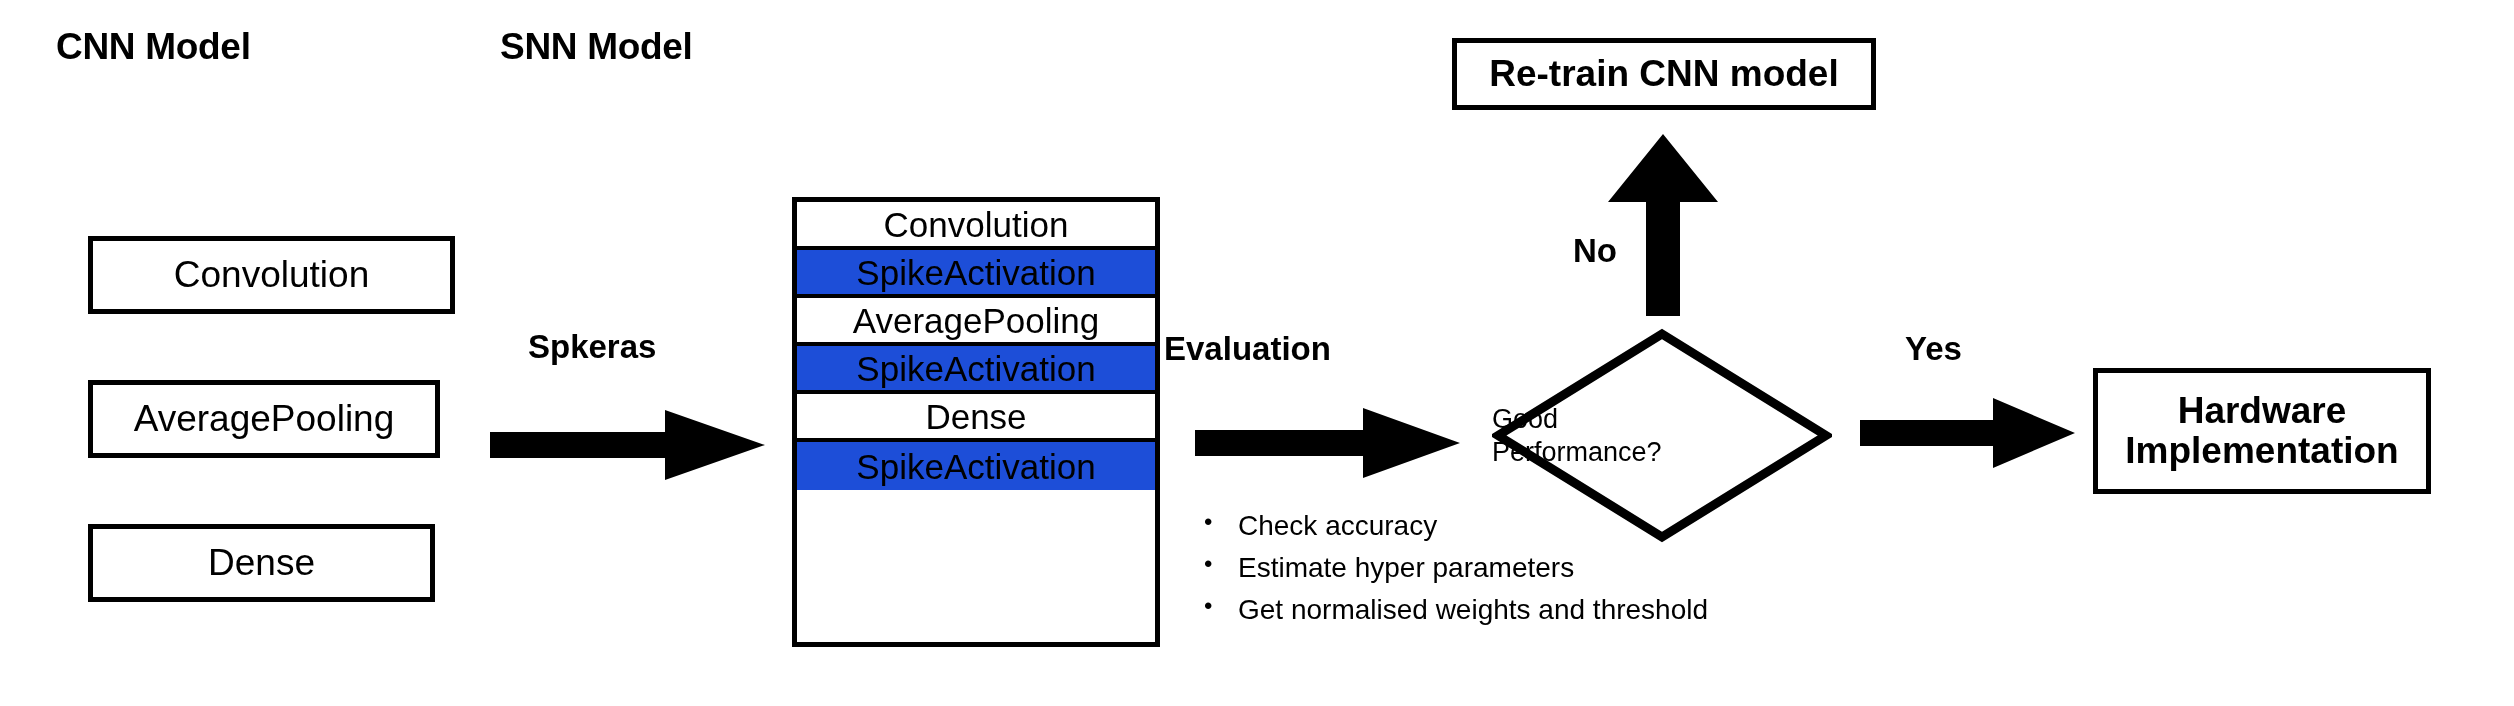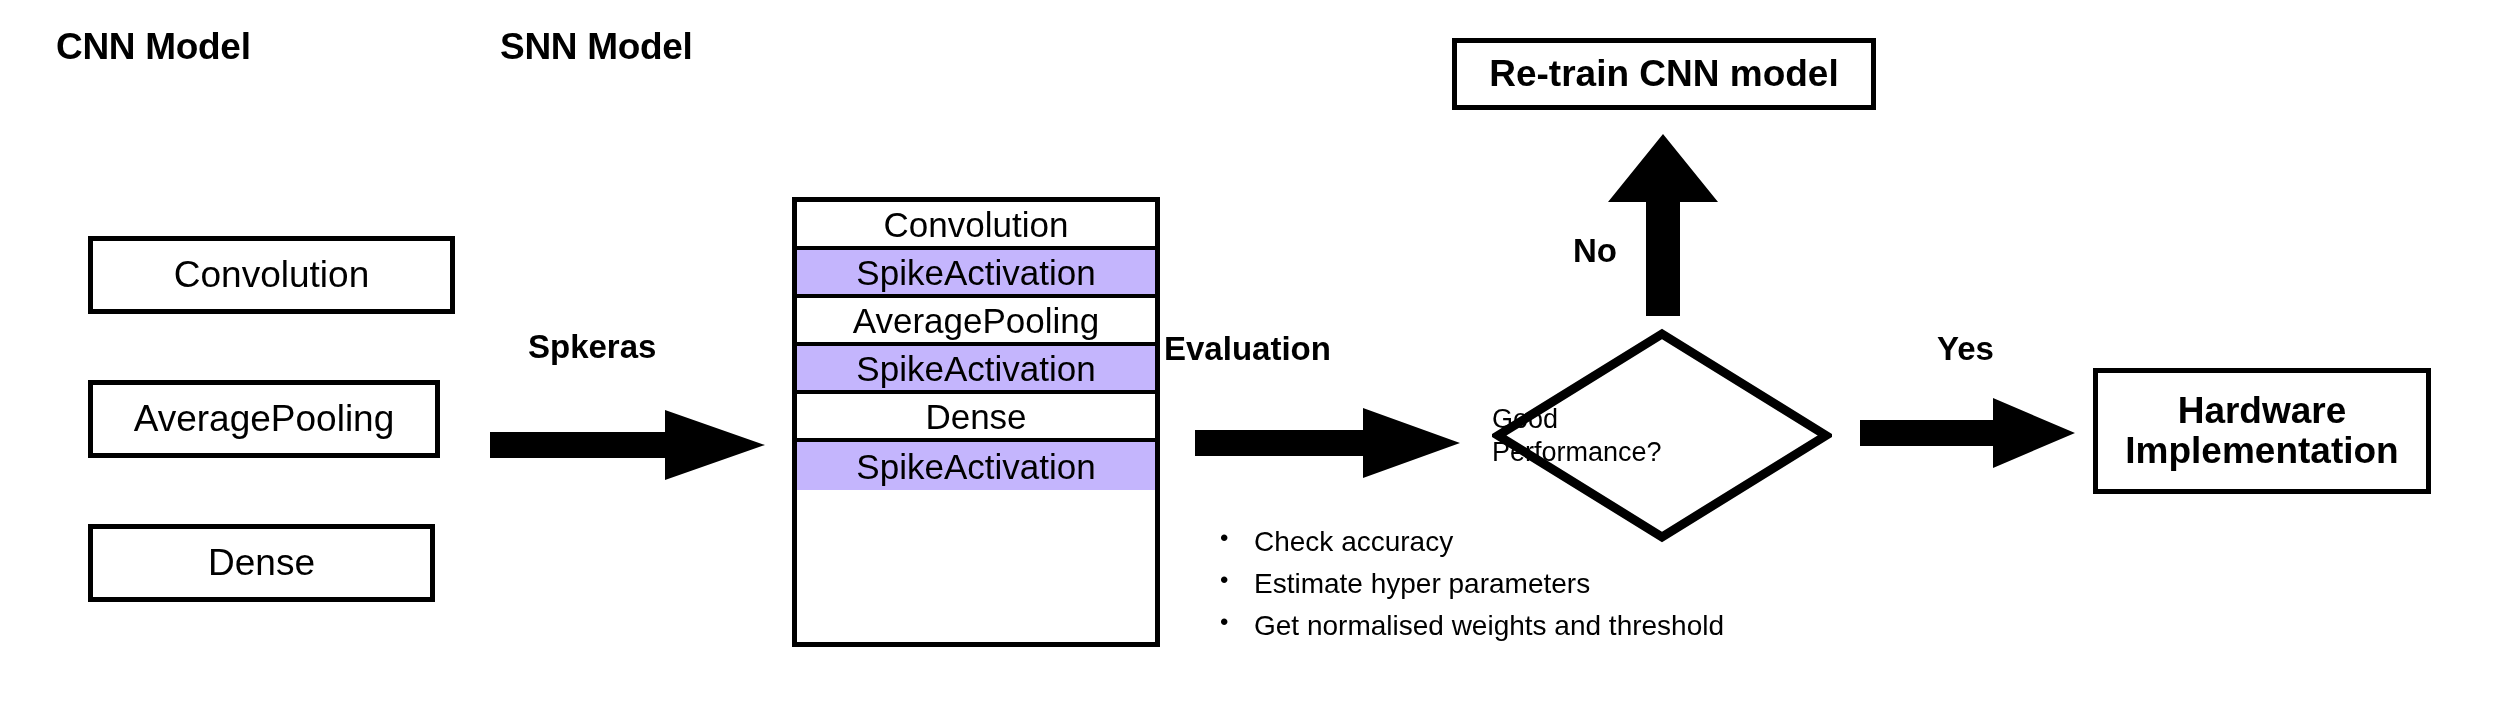--- a/index.html
+++ b/index.html
@@ -55,21 +55,21 @@
   .snn-layer {
     box-sizing: border-box;
     height: 48px;
     display: flex;
     align-items: center;
     justify-content: center;
     border-bottom: 4px solid #000000;
     background: #ffffff;
   }
   .snn-layer:last-child { border-bottom: none; }
-  .snn-layer.shaded { background: #c4b5fd; }
+  .snn-layer.shaded { background: #1d4ed8; }
   .snn-layer-label {
     font-size: 35px;
     white-space: nowrap;
     line-height: 1;
   }
 
   
   .arrow-h { display: block; }
   .arrow-v { display: block; }
 
@@ -97,21 +97,21 @@
     justify-content: center;
     text-align: center;
     font-size: 27px;
     line-height: 1.22;
     pointer-events: none;
   }
 
   
   #checklist {
     list-style: none;
-    margin: 16px;
+    margin: 0;
     padding: 0;
     font-size: 28px;
     line-height: 1;
   }
   #checklist li {
     position: relative;
     padding-left: 38px;
     margin-bottom: 14px;
     white-space: nowrap;
   }
@@ -202,21 +202,21 @@
   <div class="abs arrow-caption" style="left:1573px; top:232px;">No</div>
 
   <svg class="abs arrow-v" style="left:1608px; top:134px;" width="110" height="182" viewBox="0 0 110 182">
     <path d="M38 182 L38 68 L0 68 L55 0 L110 68 L72 68 L72 182 Z" fill="#000000"></path>
   </svg>
 
   <div class="abs box box-bold" style="left:1452px; top:38px; width:424px; height:72px;">
     <span class="box-label" style="font-weight:bold;">Re-train CNN model</span>
   </div>
 
-  <div class="abs arrow-caption" style="left:1905px; top:330px;margin-left:32px;">Yes</div>
+  <div class="abs arrow-caption" style="left:1905px; top:330px;">Yes</div>
 
   <svg class="abs arrow-h" style="left:1860px; top:398px;" width="215" height="70" viewBox="0 0 215 70">
     <path d="M0 22 L133 22 L133 0 L215 35 L133 70 L133 48 L0 48 Z" fill="#000000"></path>
   </svg>
 
   <div class="abs box box-bold" style="left:2093px; top:368px; width:338px; height:126px; padding:12px 6px;">
     <span class="box-label" style="font-weight:bold; white-space:normal;">
       <span>Hardware</span><br>
       <span>Implementation</span>
     </span>

